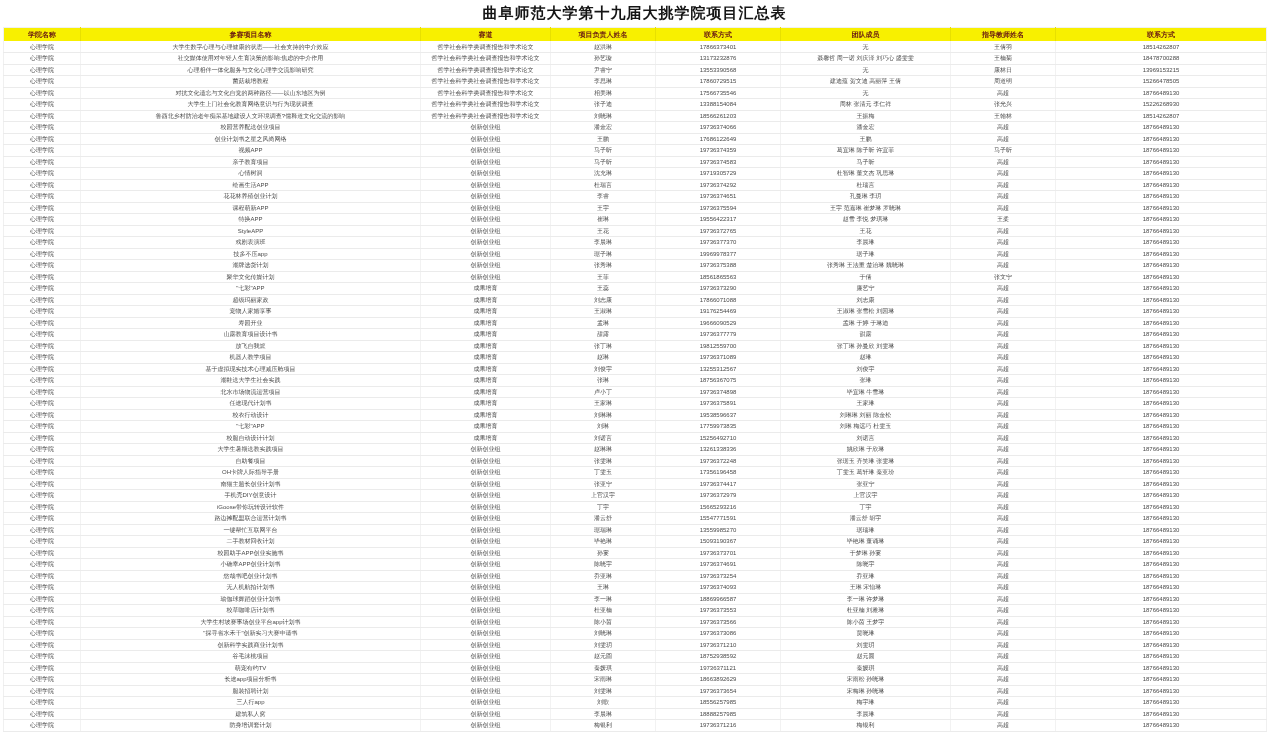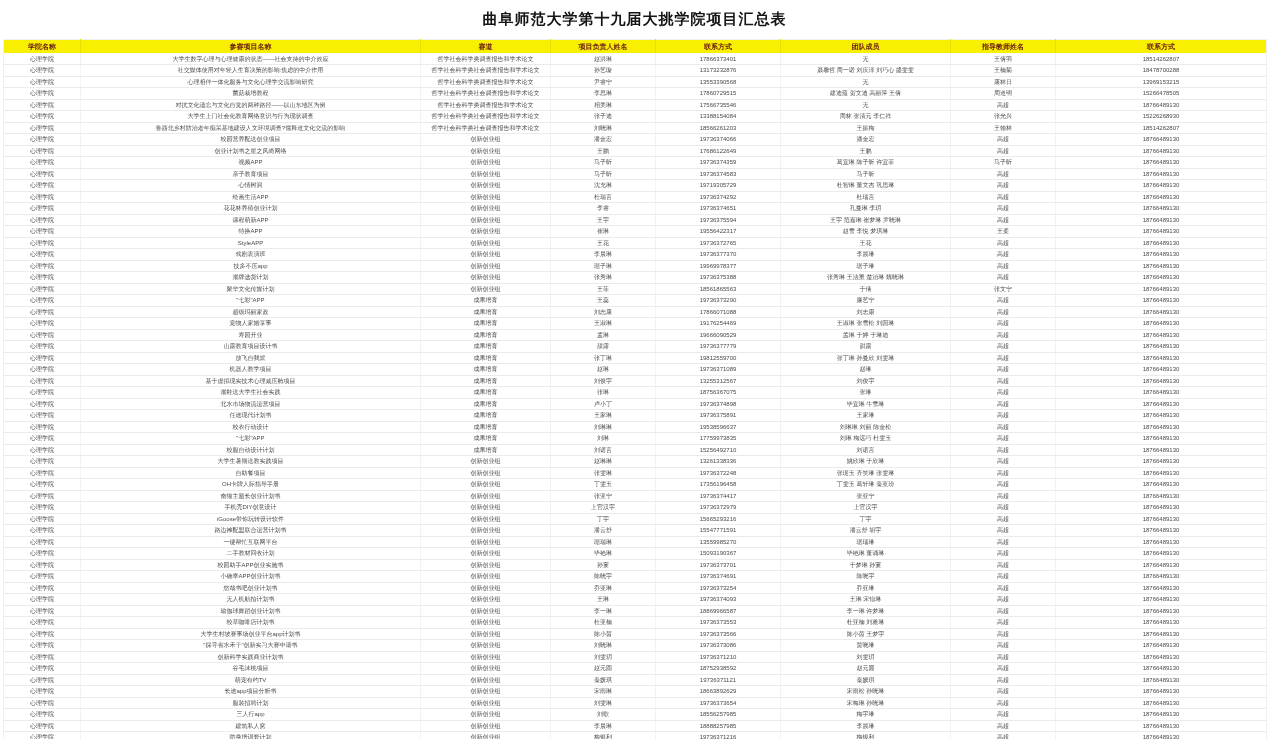--- a/index.html
+++ b/index.html
@@ -9,21 +9,21 @@
     --grid:#EBEBEB;
     --vgrid:#F2F2F2;
   }
   *{box-sizing:border-box;}
   html,body{margin:0;padding:0;}
   body{
     width:1269px;height:739px;overflow:hidden;background:#ffffff;
     font-family:"Liberation Sans","DejaVu Sans",sans-serif;
   }
   .page-title{
-    height:38px;display:flex;align-items:center;justify-content:center;
+    height:26px;display:flex;align-items:center;justify-content:center;
     font-size:15px;font-weight:bold;color:#151515;letter-spacing:1px;
   }
   table.summary{
     width:1263px;margin:1px 3px 0 3px;
     border-collapse:collapse;table-layout:fixed;
     border:1px solid #f0f0f0;
   }
   thead th{
     background:var(--header-bg);color:var(--header-text);
     font-size:7px;font-weight:bold;height:13px;line-height:13px;

